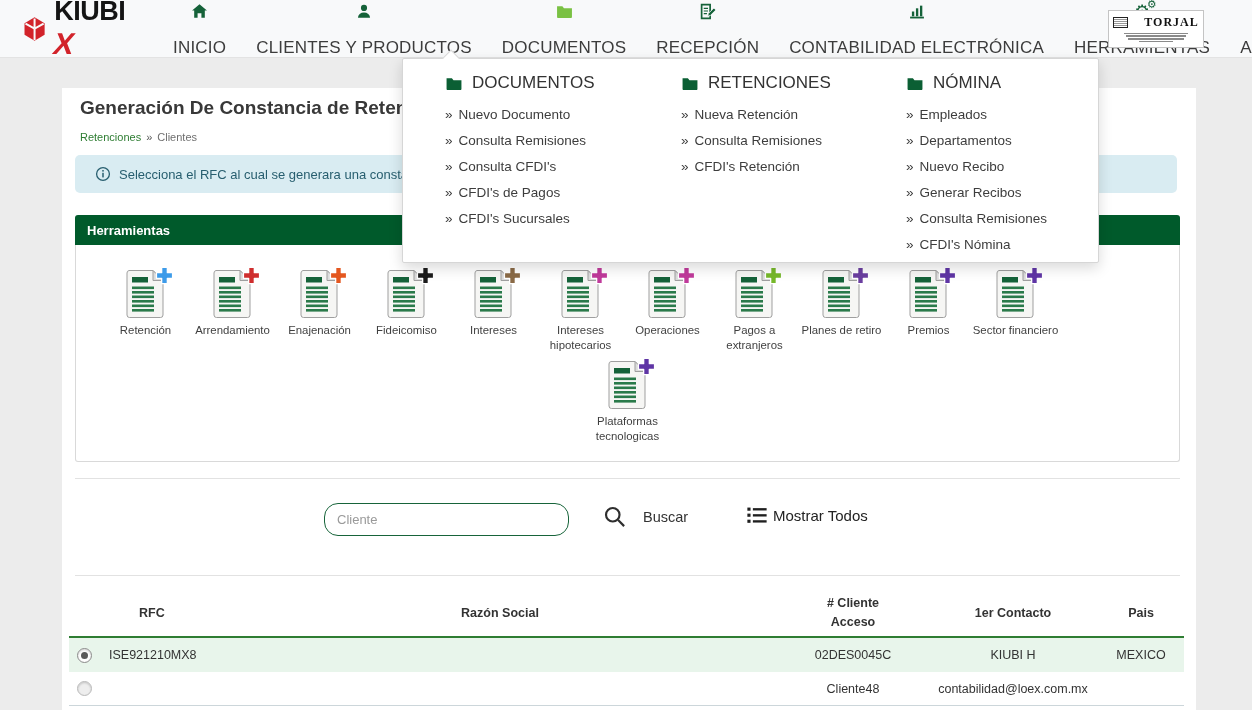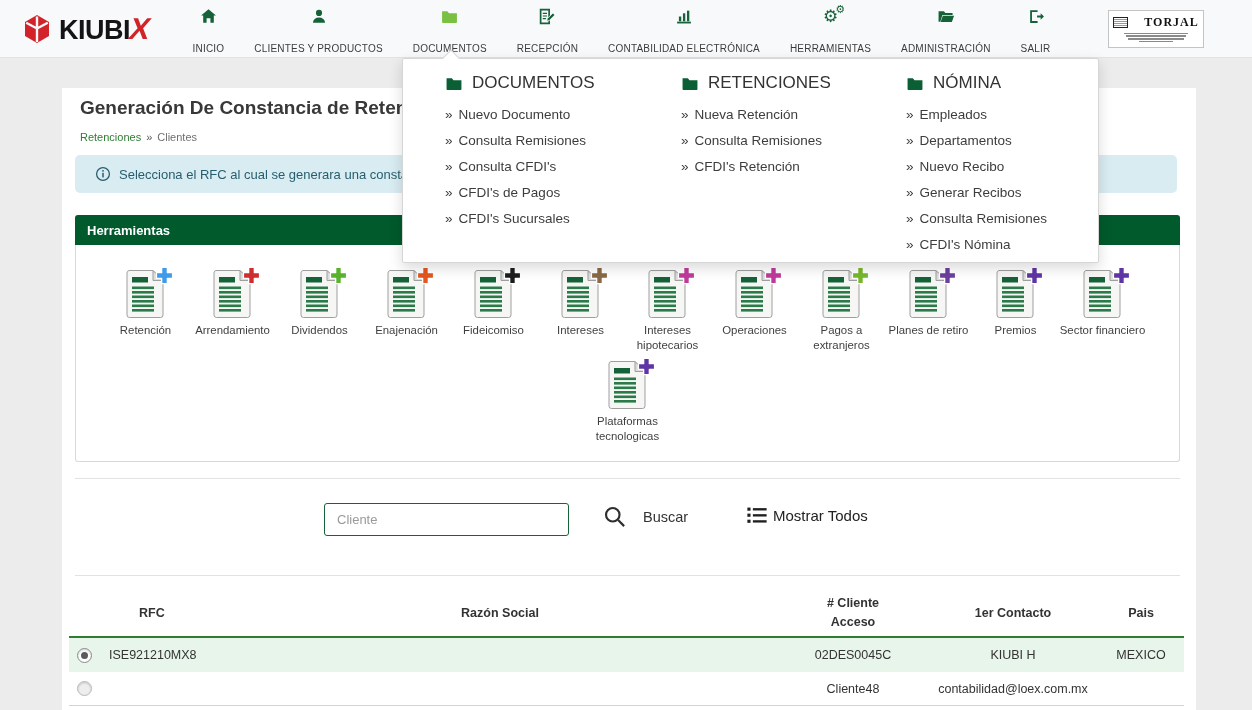--- a/index.html
+++ b/index.html
@@ -10,21 +10,21 @@
   .navbar { position:absolute; top:0; left:0; width:1252px; height:58px; background:#f8f9fa;
             border-bottom:1px solid #e3e3e3; display:flex; align-items:center; z-index:50; }
   .brand { display:flex; align-items:center; gap:7px; margin-left:22px; cursor:pointer; }
   .brand-text { font-size:27px; font-weight:800; letter-spacing:-0.5px; color:#141414; }
   .brand-x { color:#d2232a; display:inline-block; transform:skewX(-14deg); font-weight:800; font-size:30px; }
   .nav-items { display:flex; margin-left:28px; }
   .nav-item { display:flex; flex-direction:column; align-items:center; justify-content:center;
               height:58px; padding:0 15px; cursor:pointer; }
   .nav-icon { height:22px; display:flex; align-items:flex-end; justify-content:center; color:#156239; }
   .nav-item.active .nav-icon { color:#7ac143; }
-  .nav-label { font-size:10px; color:#3c3c3c; margin-top:18px; letter-spacing:.2px; white-space:nowrap; }
+  .nav-label { font-size:17px; color:#3c3c3c; margin-top:18px; letter-spacing:.2px; white-space:nowrap; }
   .gear-wrap { font-family:"DejaVu Sans",sans-serif; position:relative; font-size:17px; line-height:1;
                color:#156239; }
   .gear-small { position:absolute; font-size:11px; right:-7px; top:-4px; }
 
   
   .torjal { position:absolute; left:1108px; top:10px; width:96px; height:38px; background:#fff;
             border:1px solid #c4c4c4; display:flex; flex-direction:column; align-items:center;
             justify-content:center; gap:2px; }
   .torjal-top { display:flex; align-items:center; gap:16px; }
   .torjal-mark { width:15px; height:11px; border:1px solid #222;
@@ -71,21 +71,21 @@
   .doc-wrap { position:relative; width:40px; height:50px; }
   .doc-svg { width:40px; height:50px; display:block; }
   .plus-svg { width:19px; height:19px; position:absolute; top:-3px; right:-8px; }
   .tool-label { margin-top:4px; font-size:11.4px; color:#3f3f3f; text-align:center; line-height:1.35; }
 
   .divider { position:absolute; left:13px; width:1105px; border-top:1px solid #e2e2e2; }
   .div-1 { top:390px; } .div-2 { top:487px; }
 
   
   .cliente-input { position:absolute; left:262px; top:415px; width:245px; height:33px;
-                   border:1px solid #17643a; border-radius:3px; padding:0 12px; font-size:13px;
+                   border:1px solid #17643a; border-radius:14px; padding:0 12px; font-size:13px;
                    color:#333; font-family:"Liberation Sans",sans-serif; outline:none; }
   .cliente-input::placeholder { color:#9a9a9a; }
   .buscar { position:absolute; left:541px; top:417px; display:flex; align-items:center; gap:17px;
             cursor:pointer; }
   .buscar-label { font-size:14.5px; color:#333; }
   .mostrar { position:absolute; left:684px; top:416px; display:flex; align-items:center; gap:5px;
              cursor:pointer; }
   .mostrar-label { font-size:15px; color:#222; }
 
   
@@ -267,31 +267,20 @@
                 <use href="#plus"></use>
               </svg>
             </div>
           <div class="tool-label">Arrendamiento</div>
         </div>
         <div class="tool">
           <div class="doc-wrap">
               <svg class="doc-svg">
                 <use href="#doc"></use>
               </svg>
-              <svg class="plus-svg" style="color: rgb(88, 179, 44);">
-                <use href="#plus"></use>
-              </svg>
-            </div>
-          <div class="tool-label">Dividendos</div>
-        </div>
-        <div class="tool">
-          <div class="doc-wrap">
-              <svg class="doc-svg">
-                <use href="#doc"></use>
-              </svg>
               <svg class="plus-svg" style="color: rgb(228, 87, 31);">
                 <use href="#plus"></use>
               </svg>
             </div>
           <div class="tool-label">Enajenación</div>
         </div>
         <div class="tool">
           <div class="doc-wrap">
               <svg class="doc-svg">
                 <use href="#doc"></use>

